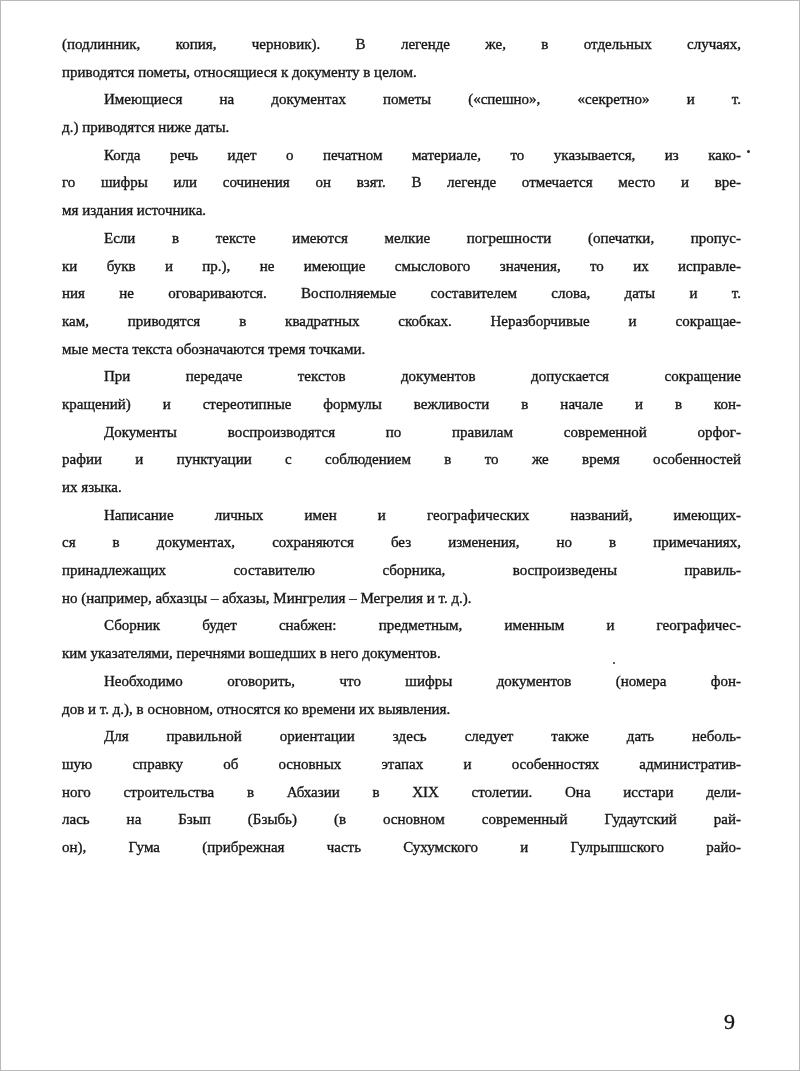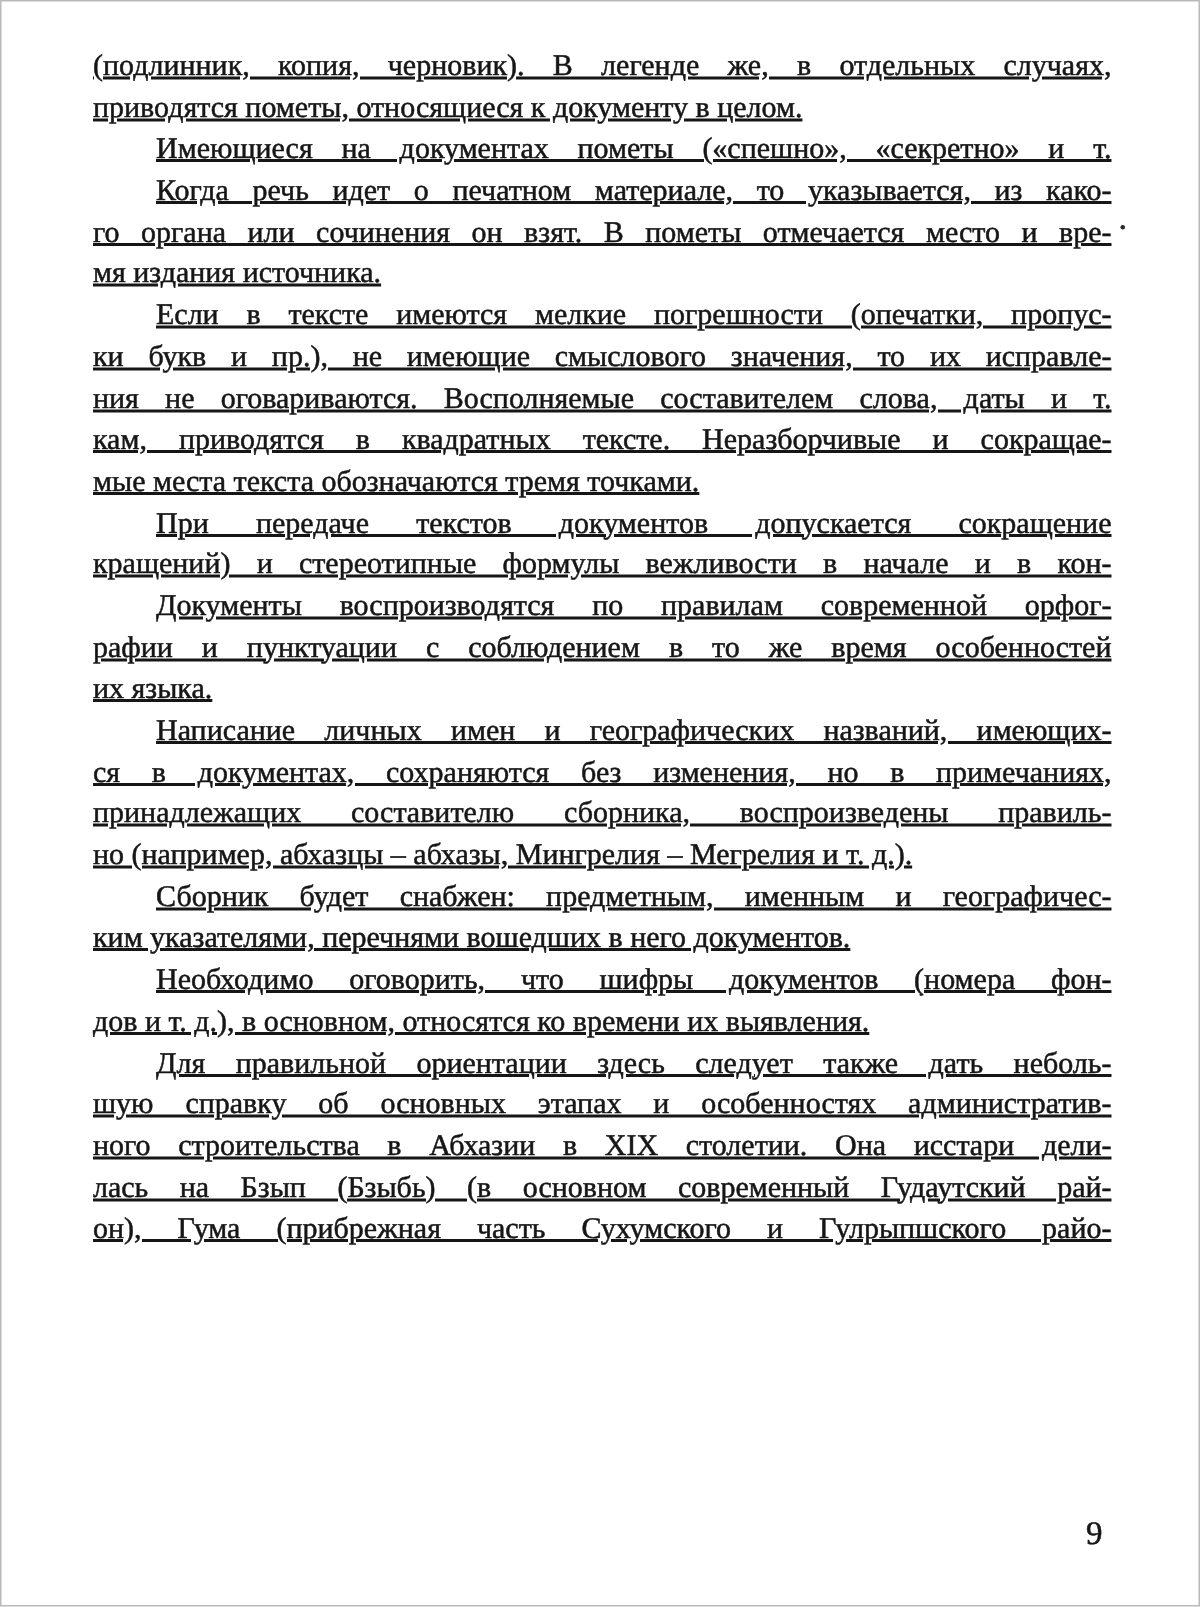--- a/index.html
+++ b/index.html
@@ -23,27 +23,26 @@
   }
   .text-block {
     position: absolute;
     left: 62px;
     top: 31px;
     width: 679px;
   }
   .ln {
     height: 27.7px;
     line-height: 27.7px;
-    font-size: 20px;
+    font-size: 15px;
     text-align: justify;
     text-align-last: justify;
     -webkit-text-stroke: 0.35px #161616;
     white-space: normal;
     overflow: visible;
-    text-decoration: underline;
   }
   .ln.last {
     text-align: right;
     text-align-last: left;
   }
   .ln.ind {
     text-indent: 42px;
   }
   .page-number {
     position: absolute;
@@ -69,29 +68,30 @@
 <body>
 
 <div class="scan-frame"></div>
 
 <div class="text-block">
 
   <div class="ln">(подлинник, копия, черновик). В легенде же, в отдельных случаях,</div>
   <div class="ln last">приводятся пометы, относящиеся к документу в целом.</div>
 
   <div class="ln ind">Имеющиеся на документах пометы («спешно», «секретно» и т.</div>
+  <div class="ln last">д.) приводятся ниже даты.</div>
 
   <div class="ln ind">Когда речь идет о печатном материале, то указывается, из како-</div>
-  <div class="ln">го органа или сочинения он взят. В пометы отмечается место и вре-</div>
+  <div class="ln">го шифры или сочинения он взят. В легенде отмечается место и вре-</div>
   <div class="ln last">мя издания источника.</div>
 
   <div class="ln ind">Если в тексте имеются мелкие погрешности (опечатки, пропус-</div>
   <div class="ln">ки букв и пр.), не имеющие смыслового значения, то их исправле-</div>
   <div class="ln">ния не оговариваются. Восполняемые составителем слова, даты и т.</div>
-  <div class="ln">кам, приводятся в квадратных тексте. Неразборчивые и сокращае-</div>
+  <div class="ln">кам, приводятся в квадратных скобках. Неразборчивые и сокращае-</div>
   <div class="ln last">мые места текста обозначаются тремя точками.</div>
 
   <div class="ln ind">При передаче текстов документов допускается сокращение</div>
   <div class="ln">кращений) и стереотипные формулы вежливости в начале и в кон-</div>
 
   <div class="ln ind">Документы воспроизводятся по правилам современной орфог-</div>
   <div class="ln">рафии и пунктуации с соблюдением в то же время особенностей</div>
   <div class="ln last">их языка.</div>
 
   <div class="ln ind">Написание личных имен и географических названий, имеющих-</div>

